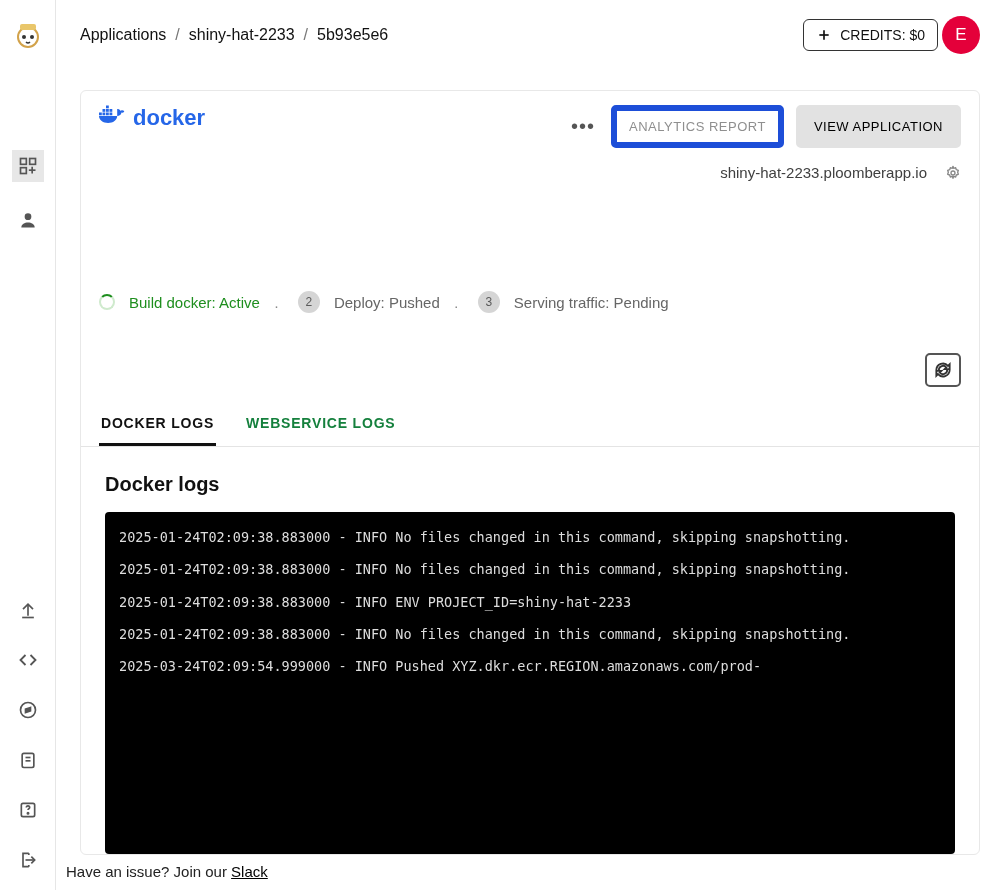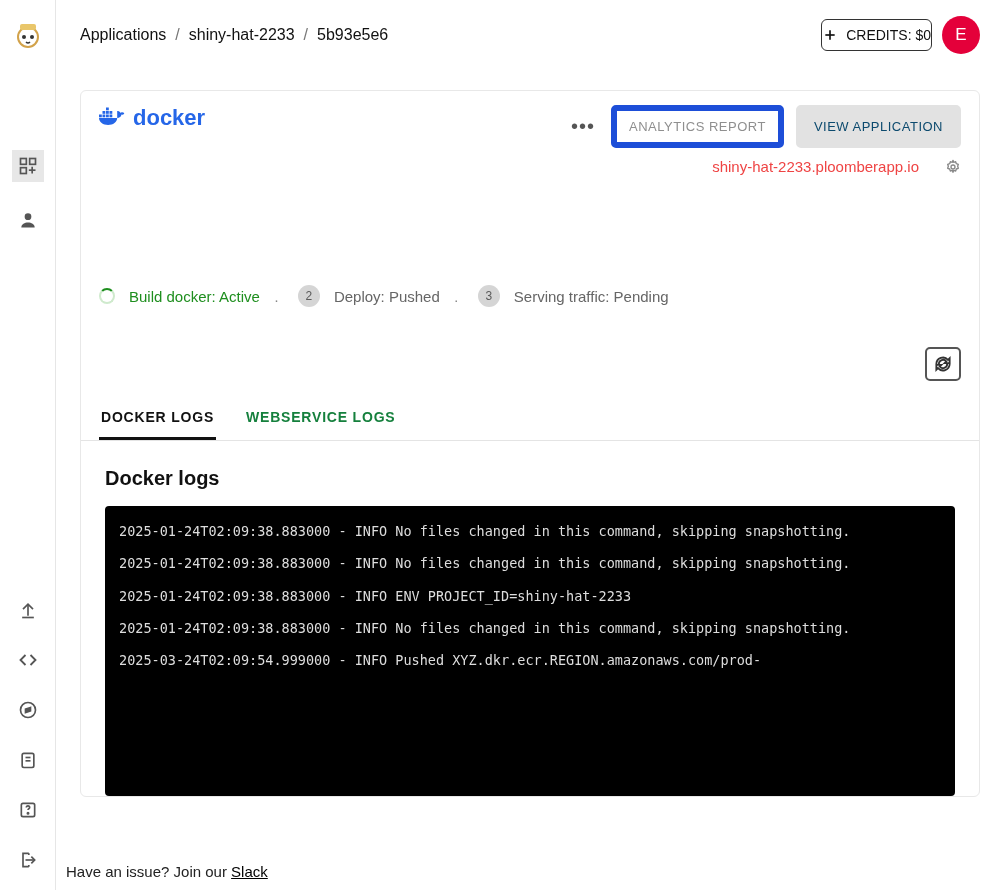--- a/index.html
+++ b/index.html
@@ -38,64 +38,64 @@
 }
 .main {
   flex:1;
   display:flex;
   flex-direction:column;
   position:relative;
 }
 .topbar {
   display:flex; align-items:center;
   padding: 16px 20px 0 24px;
-  gap:10px;
+  gap:4px;
   justify-content:flex-end;
 }
 .breadcrumb { font-size:16px; color:#111; display:flex; align-items:center; gap:9px; }
 .breadcrumb .sep { color:#777; }
 .topbar .spacer { flex:1; }
 .credits-btn {
   border:1px solid #333; border-radius:6px;
-  padding:7px 0; display:flex; align-items:center; gap:8px;
+  padding:7px 12px; display:flex; align-items:center; gap:8px;
   font-size:14px; cursor:pointer; background:#fff;
 }
 .credits-btn .plus-svg { width:16px; height:16px; }
 .avatar {
   width:38px; height:38px; border-radius:50%;
   background:#e4003a; color:#fff;
   display:flex; align-items:center; justify-content:center;
   font-weight:500; font-size:17px; cursor:pointer;
 }
 .card {
   margin:36px 20px 0 24px;
   border:1px solid #e8e8e8; border-radius:6px;
   padding-top:0;
 }
 .card-head {
   display:flex; align-items:flex-start; padding:14px 18px 0 18px;
 }
 .docker-block { display:flex; flex-direction:column; gap:10px; }
-.docker-logo { display:flex; align-items:center; gap:6px; color:#2566e8; font-size:22px; font-weight:600; }
+.docker-logo { display:flex; align-items:flex-start; gap:6px; color:#2566e8; font-size:22px; font-weight:600; }
 .docker-logo svg { width:28px; height:22px; }
 .spec-line { font-size:15px; color:#333; }
 .card-head .spacer { flex:1; }
 .head-actions { display:flex; align-items:center; gap:12px; }
 .icon-btn-dots { width:28px; cursor:pointer; color:#555; font-size:20px; letter-spacing:1px; }
 .pill-btn {
   border:6px solid #1d4ed8; border-radius:5px;
   padding:8px 12px; font-size:13px; letter-spacing:.5px;
   color:#8f8f8f; background:#fff; cursor:pointer;
 }
 .pill-btn.solid {
-  background:#e2e2e2; color:#0c4a6e; border-color:#e2e2e2;
+  background:#e2e2e2; color:#000000; border-color:#e2e2e2;
 }
 .url-row {
-  display:flex; justify-content:flex-end; align-items:center; gap:26px;
-  padding:0 18px; margin-top:10px; color:#ef4444; font-size:15px;
+  display:flex; justify-content:flex-end; align-items:center; gap:18px;
+  padding:0 18px; margin-top:16px; color:#404040; font-size:15px;
 }
 .gear-svg { width:16px; height:16px; color:#888; cursor:pointer; }
 .steps-row {
   display:flex; align-items:center; gap:14px;
   padding:0 18px; margin-top:110px; font-size:15px;
 }
 .spinner { width:16px; height:16px; border:2px solid #cfeacd; border-top-color:#1e8e1e; border-radius:50%; animation:spin 1s linear infinite; }
 @keyframes spin { to { transform:rotate(360deg);} }
 .step-active { color:#1e8e1e; font-weight:400; }
 .step-dot { width:10px; height:10px; color:#888; }
@@ -125,21 +125,21 @@
   color:#15803d; cursor:pointer;font-weight:bold;
 }
 .tab.active { color:#111; font-weight:700; border-bottom:3px solid #111; }
 .logs-section { padding:26px 24px 0 24px; }
 .logs-title { font-size:20px; font-weight:700; margin-bottom:16px; }
 .logs-box {
   background:#000; color:#ddd;
   font-family: "SFMono-Regular", Menlo, Consolas, monospace;
   font-size:13.5px; line-height:1.65;
   padding:14px 14px;
-  height:290px;
+  height:342px;
   overflow:hidden;
   border-radius:4px;
 }
 .logs-box .line { margin-bottom:10px; white-space:pre-wrap; word-break:break-all; }
 .footer {
   position:absolute; bottom:10px; left:10px;
   font-size:15px; color:#222;margin-top:36px;
 }
 .footer a { color:#000; text-decoration:underline; cursor:pointer; }
 </style>

